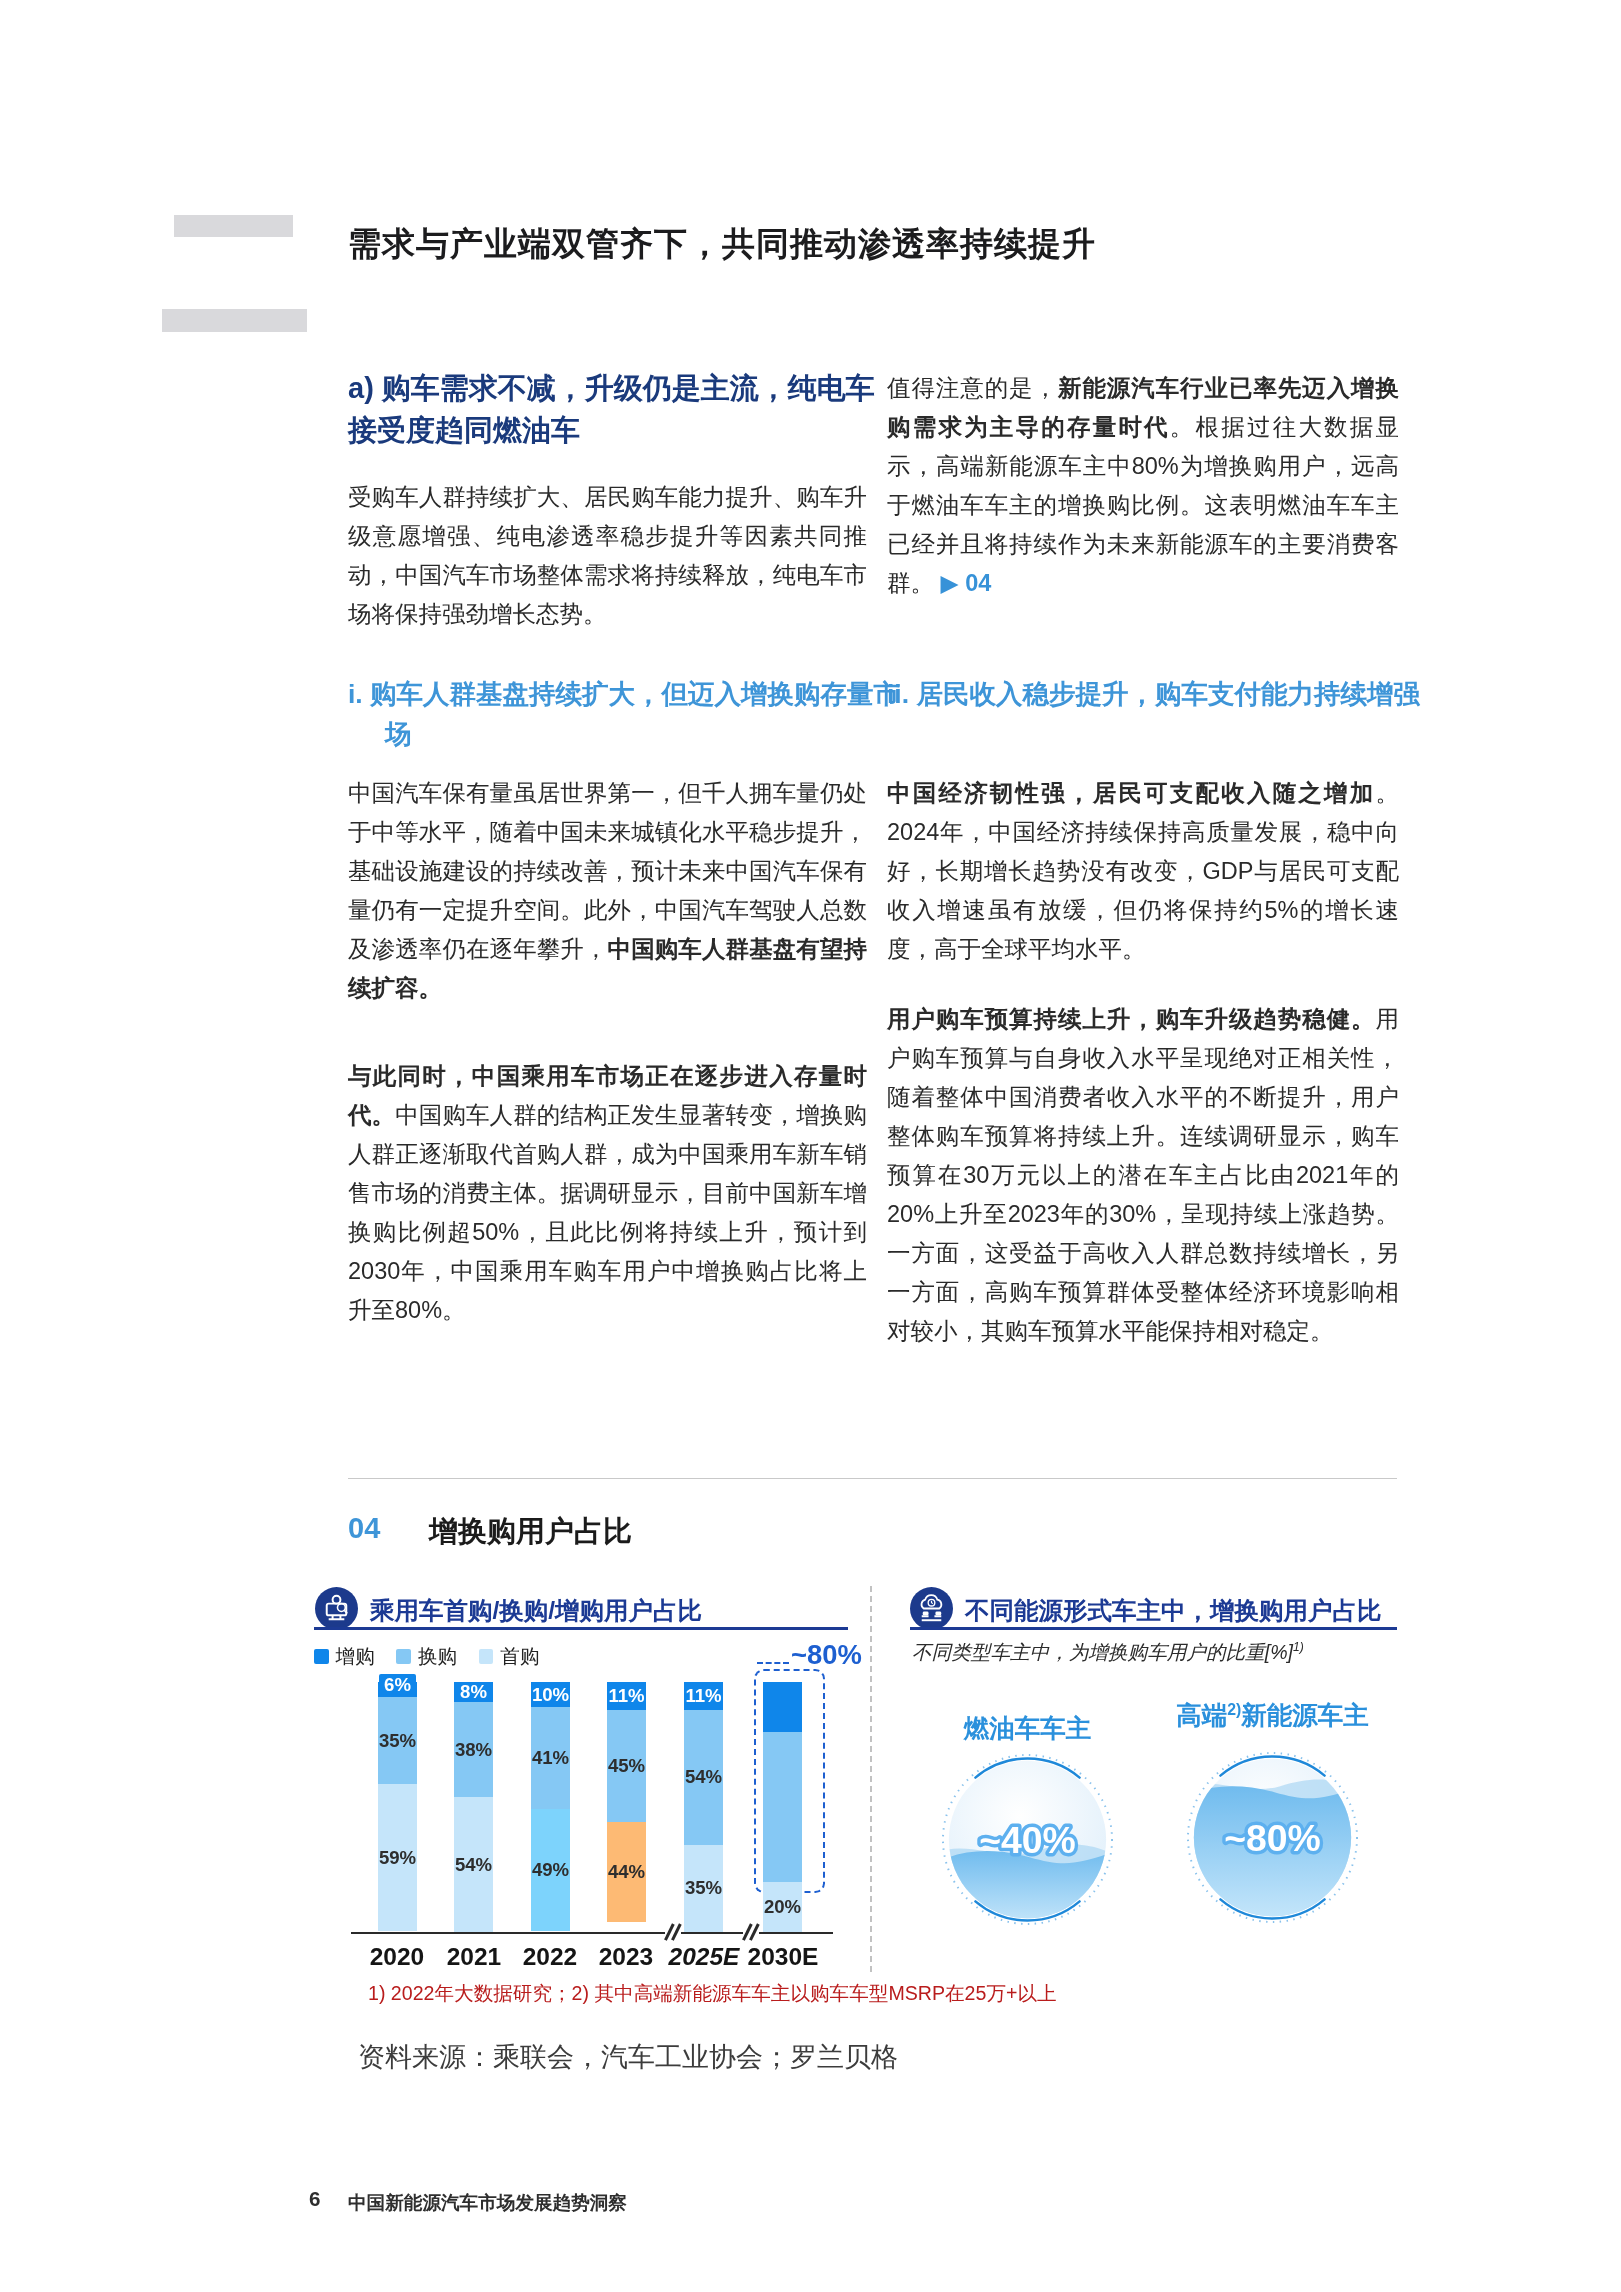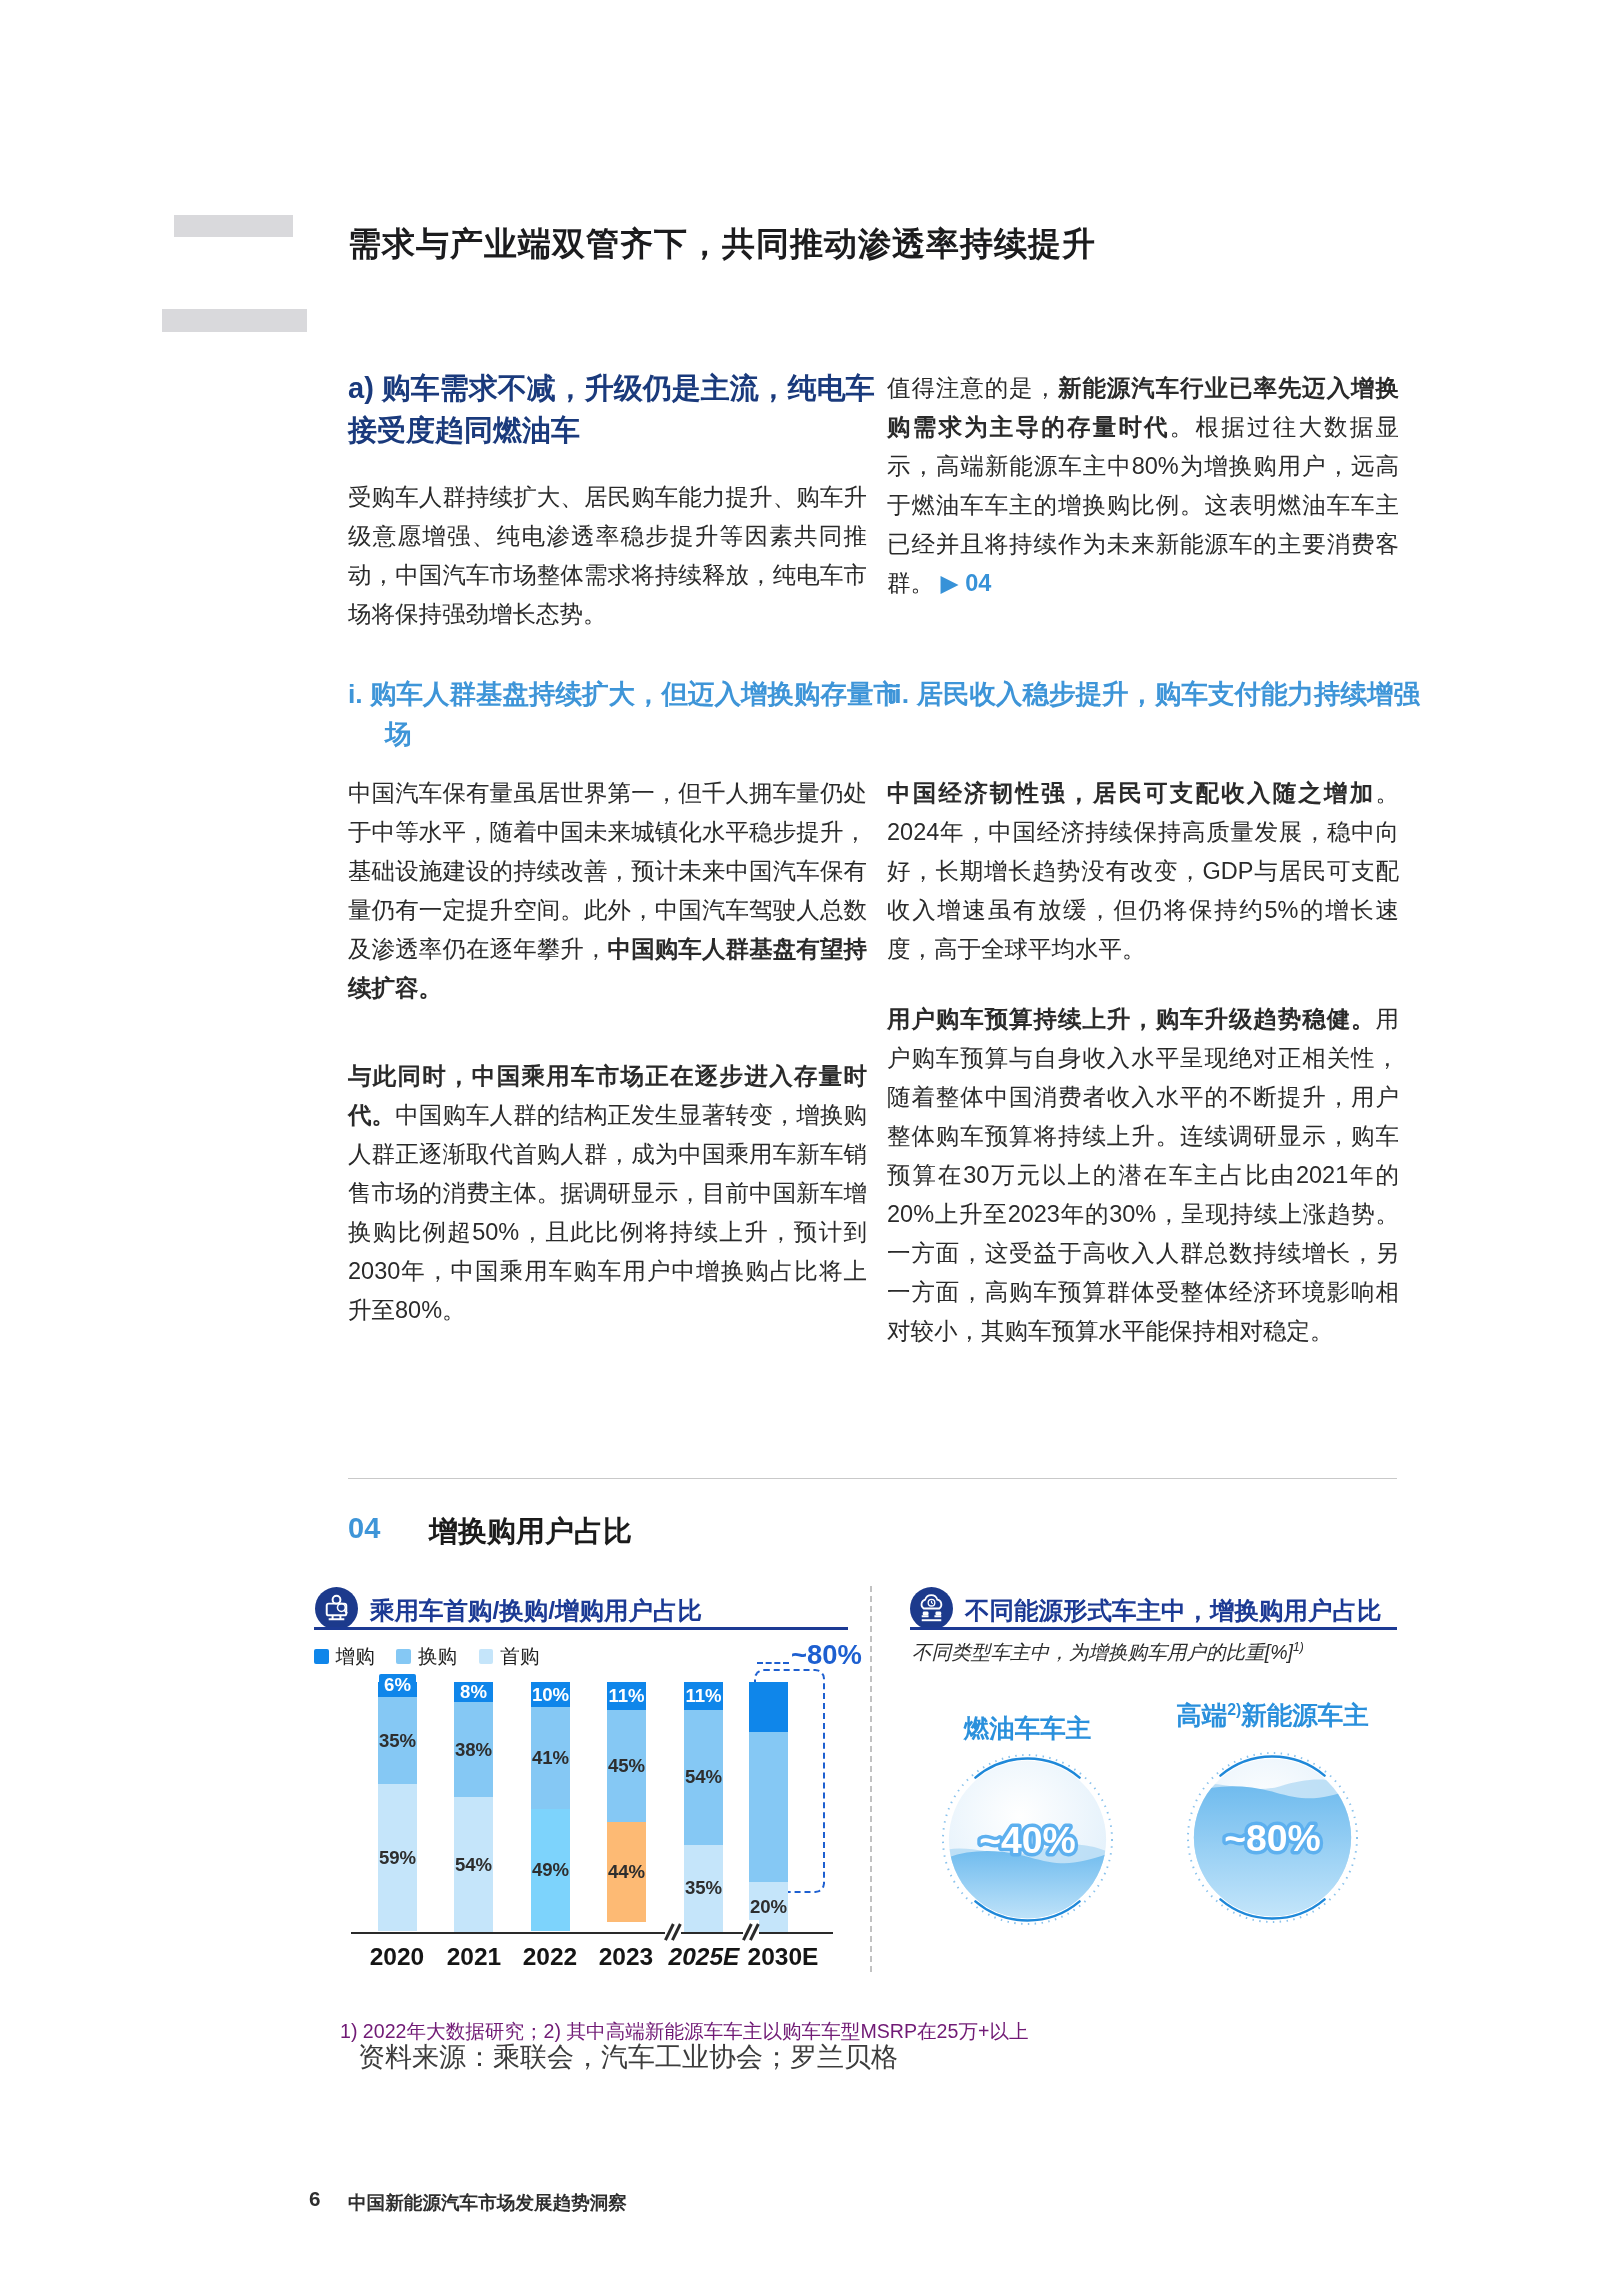--- a/index.html
+++ b/index.html
@@ -45,21 +45,21 @@
   .axis-break::after{left:9.8px;}
   .year-label{position:absolute;top:261px;width:78px;text-align:center;font-size:24.5px;font-weight:600;color:#151515;}
   #callout-box{position:absolute;left:440px;top:-12.7px;width:67px;height:220px;border:2.9px dashed #1d5fd0;border-radius:9.8px;}
   #callout-dashes{position:absolute;left:443px;top:-19.6px;width:32px;border-top:2.9px dashed #1d5fd0;}
   #callout-label{position:absolute;left:477px;top:-43px;font-size:27.4px;font-weight:800;color:#1d5fd0;white-space:nowrap;}
   
   .gauge-label{position:absolute;font-size:25.5px;font-weight:800;color:#2a90dc;text-align:center;}
   .gauge{position:absolute;width:173px;height:173px;}
   #fig2-subtitle{position:absolute;left:912px;top:1639px;font-size:19.6px;font-style:italic;color:#2b2b2b;}
   
-  #footnote{left:340px;top:1980px;font-size:19.6px;color:#701a75;margin-top:38px;}
+  #footnote{left:368px;top:1980px;font-size:19.6px;color:#b91c1c;}
   #source{left:358px;top:2039px;font-size:27px;color:#3c3c3c;}
   
   #footer-num{left:309px;top:2187px;font-size:20.6px;font-weight:600;color:#2e2e2e;}
   #footer-title{left:348px;top:2190px;font-size:18.6px;font-weight:600;color:#2e2e2e;}
 </style>
 </head>
 <body>
 
 <div id="page">
 
@@ -168,21 +168,21 @@
           <span class="seg-label light">11%</span>
         </div>
         <div class="seg" style="height: 135px; background: rgb(133, 200, 244);">
           <span class="seg-label dark">54%</span>
         </div>
         <div class="seg" style="height: 87px; background: rgb(197, 229, 250);">
           <span class="seg-label dark">35%</span>
         </div>
       </div>
       <div class="year-label" style="left: 351px; font-style: italic;">2025E</div>
-      <div class="bar-col" style="left: 435px;">
+      <div class="bar-col" style="left: 449px;">
         <div class="seg" style="height: 50px; background: rgb(15, 134, 234);"></div>
         <div class="seg" style="height: 150px; background: rgb(133, 200, 244);"></div>
         <div class="seg" style="height: 50px; background: rgb(197, 229, 250);">
           <span class="seg-label dark">20%</span>
         </div>
       </div>
       <div class="year-label" style="left: 430px;">2030E</div>
       <span class="axis-break" style="left: 351px;"></span>
       <span class="axis-break" style="left: 429px;"></span>
     </div>

